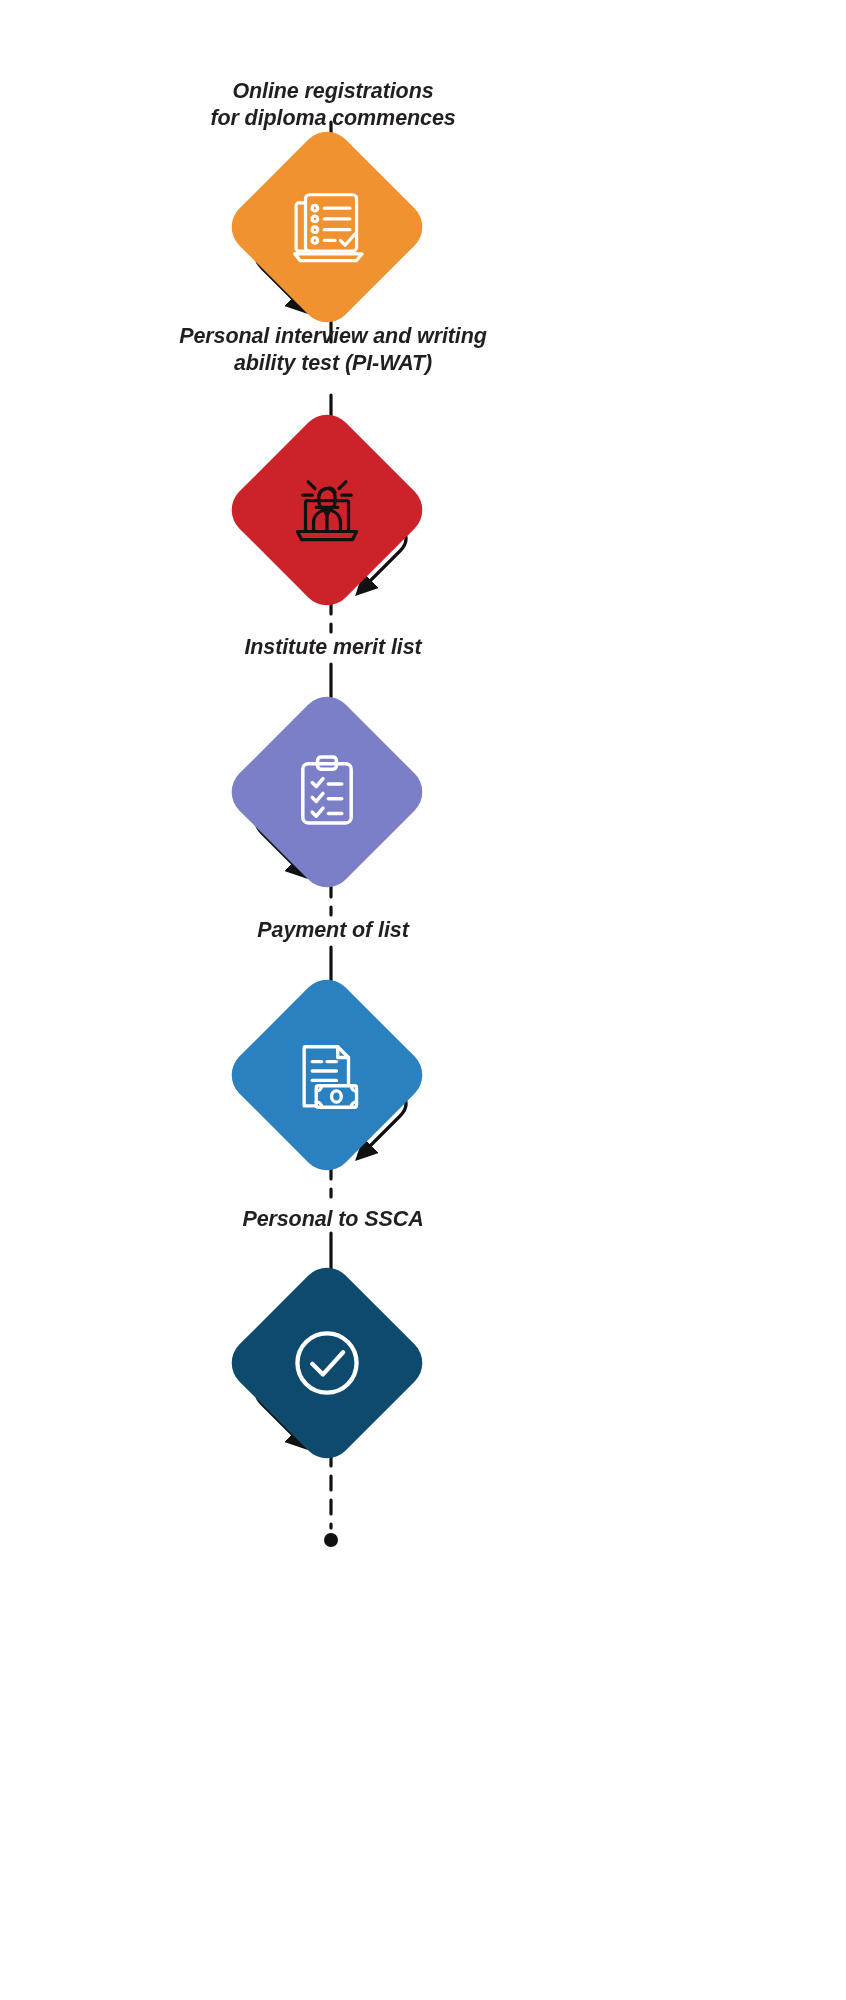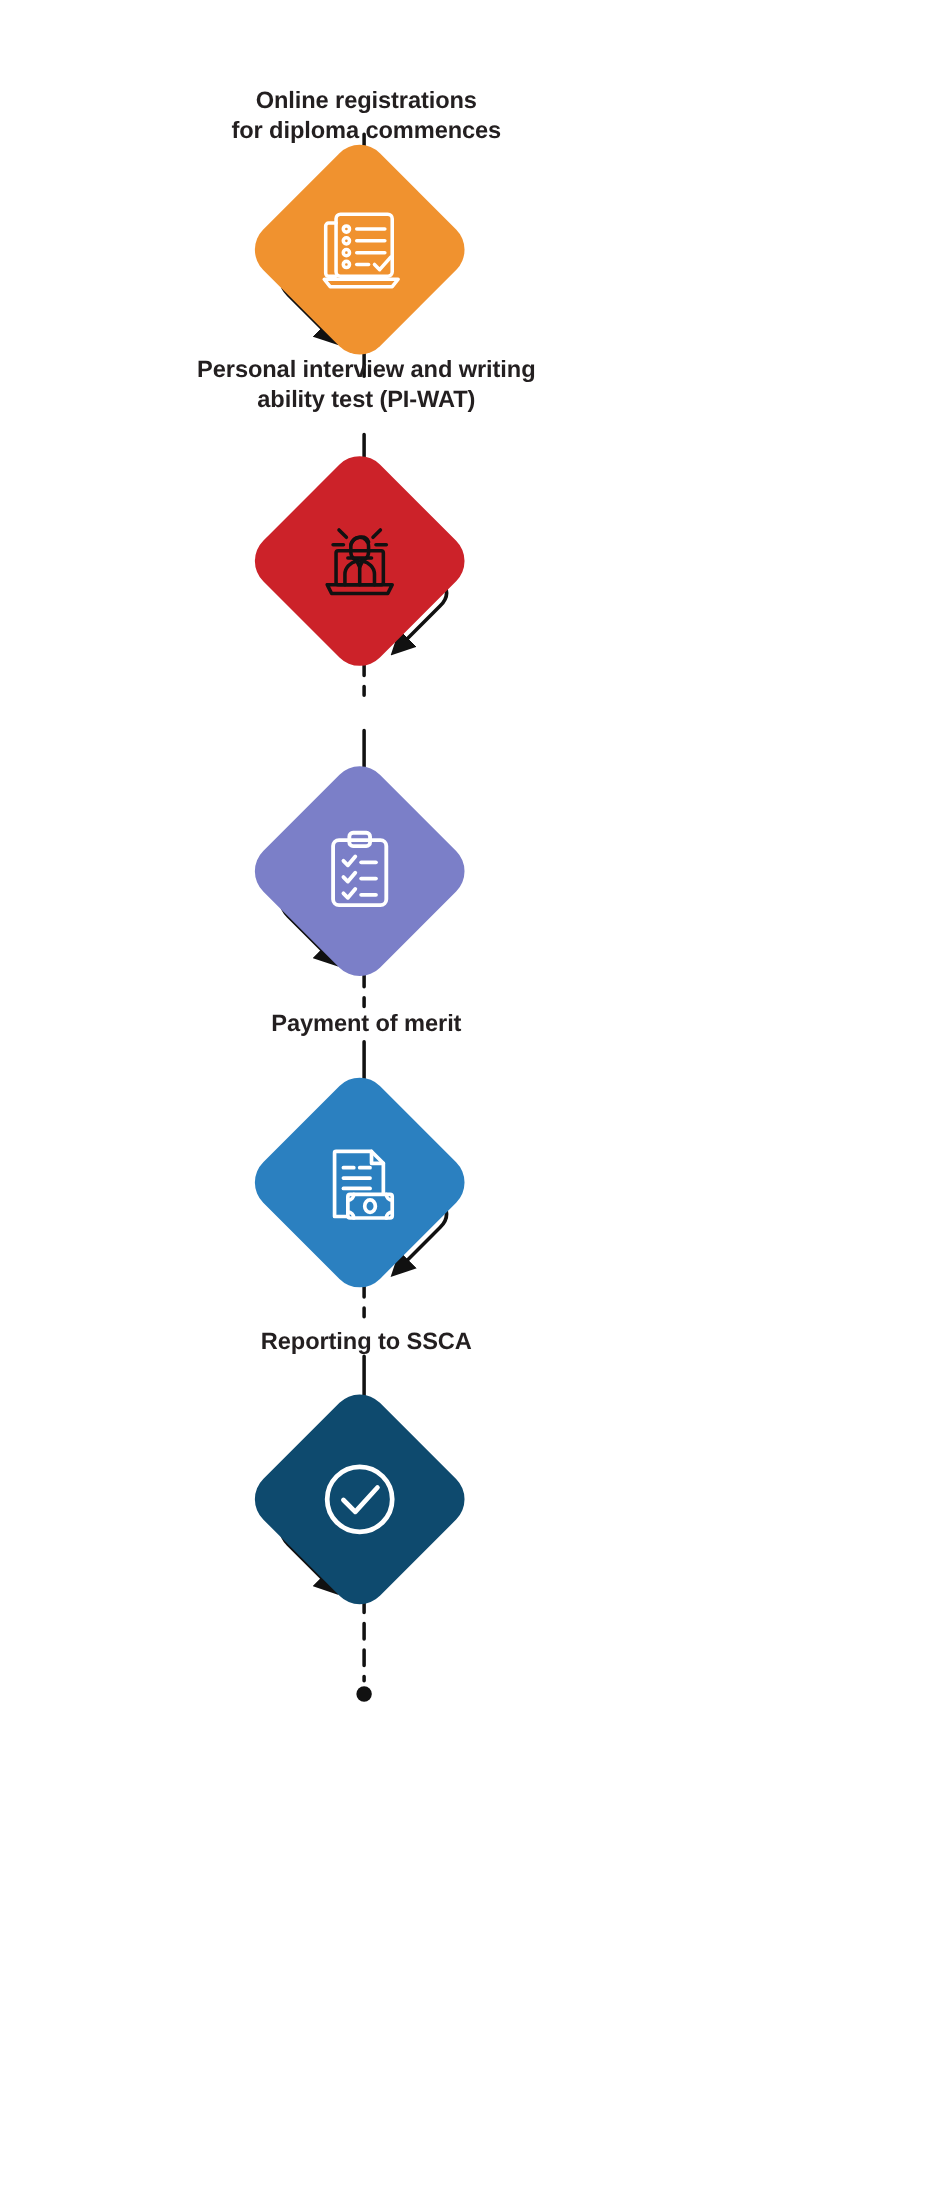--- a/index.html
+++ b/index.html
@@ -1,18 +1,18 @@
 <!DOCTYPE html>
 <html><head>
 <meta charset="utf-8">
 <style>
   html,body{margin:0;padding:0;background:#ffffff;}
   body{width:846px;height:2000px;position:relative;overflow:hidden;
        font-family:"Liberation Sans","DejaVu Sans",sans-serif;}
-  #stage{position:absolute;left:0;top:0;width:846px;height:1708px;}
+  #stage{position:absolute;left:0;top:0;width:846px;height:1708px;font-style:italic;}
   svg.flow{position:absolute;left:0;top:0;width:846px;height:2000px;}
   .step-label{position:absolute;width:560px;left:53px;text-align:center;
       color:#231f20;font-weight:700;font-size:21.5px;line-height:27px;
       letter-spacing:-0.1px;white-space:pre-line;}
   .node{position:absolute;width:150px;height:150px;border-radius:26px;
       transform:rotate(45deg);display:flex;align-items:center;justify-content:center;}
   .node .ico{transform:rotate(-45deg);width:86px;height:86px;display:block;}
   .node .ico svg{width:86px;height:86px;display:block;}
 </style>
 </head>
@@ -89,55 +89,56 @@
         <path d="M26 21 c2-6 10-7 12-2"></path>
         <path d="M24 30 h16"></path>
         <path d="M22 48 v-7 c0-5 4-8 8-9 l2 4 2-4 c4 1 8 4 8 9 v7"></path>
         <path d="M32 35 v13"></path>
         <rect x="16" y="25" width="32" height="23" rx="1.5"></rect>
         <path d="M10 48 h44 l-3 6 H13 z"></path>
       </svg>
     </span>
   </div>
 
+  <div class="step-label" style="top:634px;">Institute merit list</div>
 
   <div class="node" style="left:252px;top:717px;background:#7B7FC8;">
     <span class="ico">
       <svg viewBox="0 0 64 64" fill="none" stroke="#ffffff" stroke-width="2.6" stroke-linecap="round" stroke-linejoin="round">
         <rect x="14" y="11" width="36" height="44" rx="4"></rect>
         <rect x="25" y="6" width="14" height="9" rx="2.5"></rect>
         <path d="M21 25 l3 3 5-6"></path>
         <path d="M21 36 l3 3 5-6"></path>
         <path d="M21 47 l3 3 5-6"></path>
         <line x1="33" y1="26" x2="43" y2="26"></line>
         <line x1="33" y1="37" x2="43" y2="37"></line>
         <line x1="33" y1="48" x2="43" y2="48"></line>
       </svg>
     </span>
   </div>
 
-  <div class="step-label" style="top:917px;">Payment of merit</div>
+  <div class="step-label" style="top:917px;">Payment of list</div>
 
   <div class="node" style="left:252px;top:1000px;background:#2B80C0;">
     <span class="ico">
       <svg viewBox="0 0 64 64" fill="none" stroke="#ffffff" stroke-width="2.5" stroke-linecap="round" stroke-linejoin="round">
         <path d="M15 55 V12 a1 1 0 0 1 1-1 h24 l8 8 v36 z"></path>
         <path d="M40 11 v8 h8"></path>
         <line x1="21" y1="22" x2="28" y2="22"></line>
         <line x1="32" y1="22" x2="39" y2="22"></line>
         <line x1="21" y1="29" x2="39" y2="29"></line>
         <line x1="21" y1="36" x2="39" y2="36"></line>
         <rect x="24" y="40" width="30" height="16" rx="1.5" fill="#2B80C0"></rect>
         <path d="M24 44 a4 4 0 0 0 4-4 M54 44 a4 4 0 0 1-4-4 M24 52 a4 4 0 0 1 4 4 M54 52 a4 4 0 0 0-4 4"></path>
         <ellipse cx="39" cy="48" rx="3.6" ry="4.2"></ellipse>
       </svg>
     </span>
   </div>
 
-  <div class="step-label" style="top:1206px;">Reporting  to SSCA</div>
+  <div class="step-label" style="top:1206px;">Personal  to SSCA</div>
 
   <div class="node" style="left:252px;top:1288px;background:#0E4A6E;">
     <span class="ico">
       <svg viewBox="0 0 64 64" fill="none" stroke="#ffffff" stroke-width="3.2" stroke-linecap="round" stroke-linejoin="round">
         <circle cx="32" cy="32" r="22"></circle>
         <path d="M21 32.5 l8 8 L44 24"></path>
       </svg>
     </span>
   </div>
 

